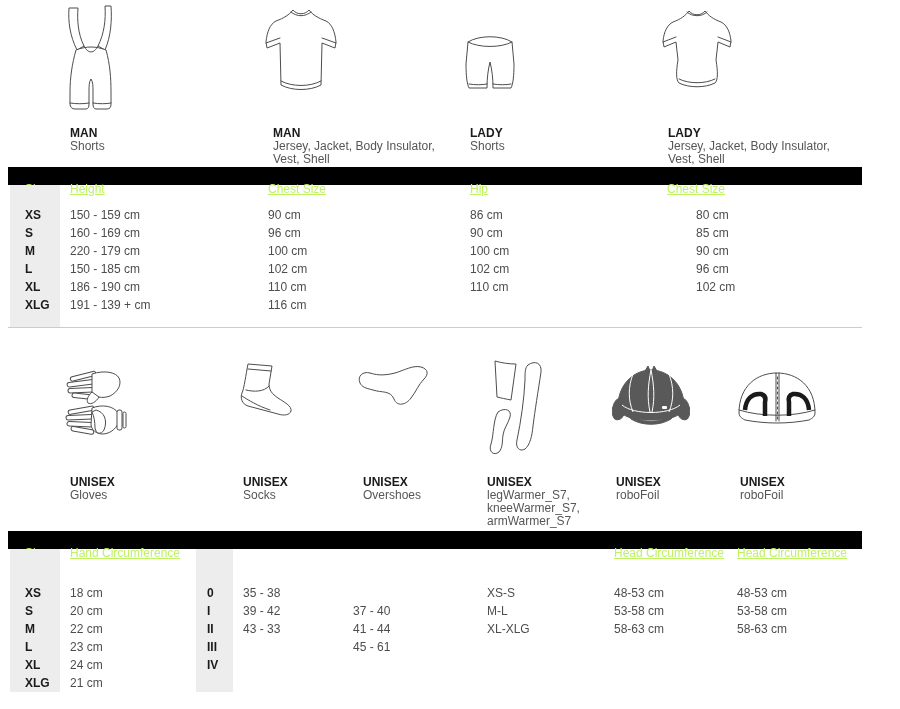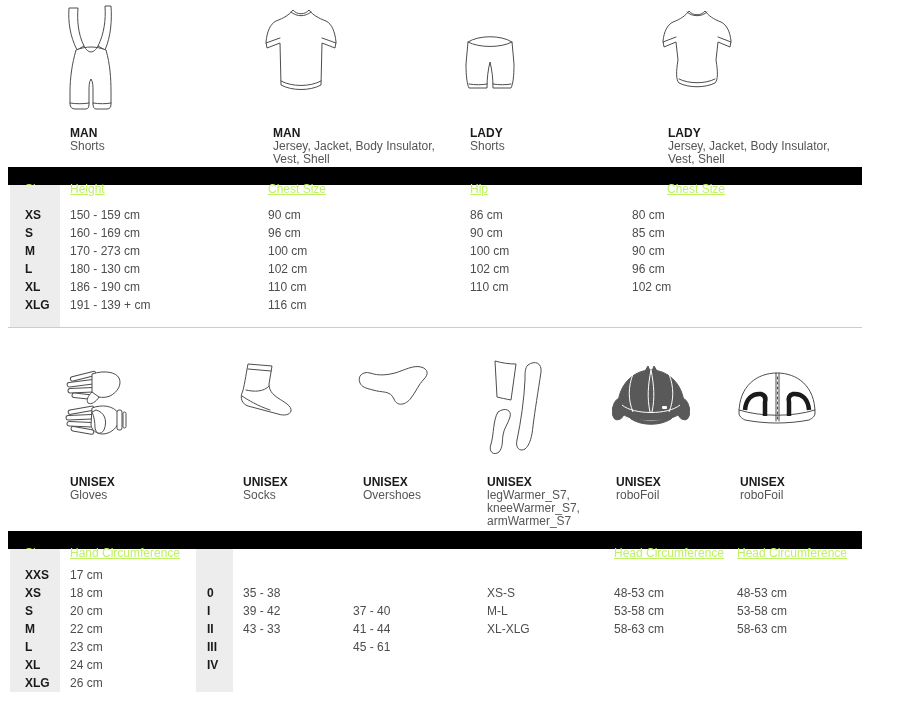--- a/index.html
+++ b/index.html
@@ -10,21 +10,21 @@
   .plabel{position:absolute;line-height:13px;white-space:nowrap;}
   .pname{font-weight:bold;color:#1a1a1a;}
   .pline{color:#555555;}
   .bar{position:absolute;left:8px;width:854px;height:18px;background:#000000;}
   .bar span{position:absolute;top:13px;line-height:18px;color:#bef264;white-space:nowrap;text-decoration:underline;}
   .graycol{position:absolute;background:#ededed;}
   .rule{position:absolute;left:8px;width:854px;height:1px;background:#cccccc;}
   .row{position:absolute;left:0;width:900px;height:18px;line-height:18px;}
   .row span{position:absolute;top:0;white-space:nowrap;}
   .sz{font-weight:bold;color:#1a1a1a;}
-  .x-size{left:25px}.x-h{left:70px}.x-cm{left:268px}.x-hip{left:470px}.x-cl{left:632px}
+  .x-size{left:25px}.x-h{left:70px}.x-cm{left:268px}.x-hip{left:470px}.x-cl{left:696px}
   .x-hand{left:70px}.x-ss{left:207px}.x-sock{left:243px}.x-over{left:353px}
   .x-warm{left:487px}.x-h1{left:614px}.x-h2{left:737px}
   .ln{fill:#ffffff;stroke:#4d4d4d;stroke-width:1;stroke-linejoin:round;}
   .st{fill:none;stroke:#4d4d4d;stroke-width:1;stroke-linecap:round;}
   .dk{fill:#595959;stroke:#595959;stroke-width:1;}
   .ws{fill:none;stroke:#ffffff;stroke-width:1;}
   .bb{fill:none;stroke:#1a1a1a;stroke-width:4.5;}
 </style>
 </head>
 <body>
@@ -108,28 +108,28 @@
   </div>
   <div class="row" style="top:224px">
     <span class="x-size sz">S</span>
     <span class="x-h">160 - 169 cm</span>
     <span class="x-cm">96 cm</span>
     <span class="x-hip">90 cm</span>
     <span class="x-cl">85 cm</span>
   </div>
   <div class="row" style="top:242px">
     <span class="x-size sz">M</span>
-    <span class="x-h">170 - 273 cm</span>
+    <span class="x-h">220 - 179 cm</span>
     <span class="x-cm">100 cm</span>
     <span class="x-hip">100 cm</span>
     <span class="x-cl">90 cm</span>
   </div>
   <div class="row" style="top:260px">
     <span class="x-size sz">L</span>
-    <span class="x-h">180 - 130 cm</span>
+    <span class="x-h">150 - 185 cm</span>
     <span class="x-cm">102 cm</span>
     <span class="x-hip">102 cm</span>
     <span class="x-cl">96 cm</span>
   </div>
   <div class="row" style="top:278px">
     <span class="x-size sz">XL</span>
     <span class="x-h">186 - 190 cm</span>
     <span class="x-cm">110 cm</span>
     <span class="x-hip">110 cm</span>
     <span class="x-cl">102 cm</span>
@@ -241,24 +241,20 @@
 
   <div class="bar" style="top:531px">
     <span style="left:17px">Size</span>
     <span style="left:62px">Hand Circumference</span>
     <span style="left:606px">Head Circumference</span>
     <span style="left:729px">Head Circumference</span>
   </div>
   <div class="graycol" style="left:10px;top:549px;width:50px;height:143px"></div>
   <div class="graycol" style="left:196px;top:549px;width:37px;height:143px"></div>
 
-  <div class="row" style="top:566px">
-    <span class="x-size sz">XXS</span>
-    <span class="x-hand">17 cm</span>
-  </div>
   <div class="row" style="top:584px">
     <span class="x-size sz">XS</span>
     <span class="x-hand">18 cm</span>
     <span class="x-ss sz">0</span>
     <span class="x-sock">35 - 38</span>
     <span class="x-warm">XS-S</span>
     <span class="x-h1">48-53 cm</span>
     <span class="x-h2">48-53 cm</span>
   </div>
   <div class="row" style="top:602px">
@@ -287,16 +283,16 @@
     <span class="x-ss sz">III</span>
     <span class="x-over">45 - 61</span>
   </div>
   <div class="row" style="top:656px">
     <span class="x-size sz">XL</span>
     <span class="x-hand">24 cm</span>
     <span class="x-ss sz">IV</span>
   </div>
   <div class="row" style="top:674px">
     <span class="x-size sz">XLG</span>
-    <span class="x-hand">26 cm</span>
+    <span class="x-hand">21 cm</span>
   </div>
 
 </div>
 
 </body></html>

